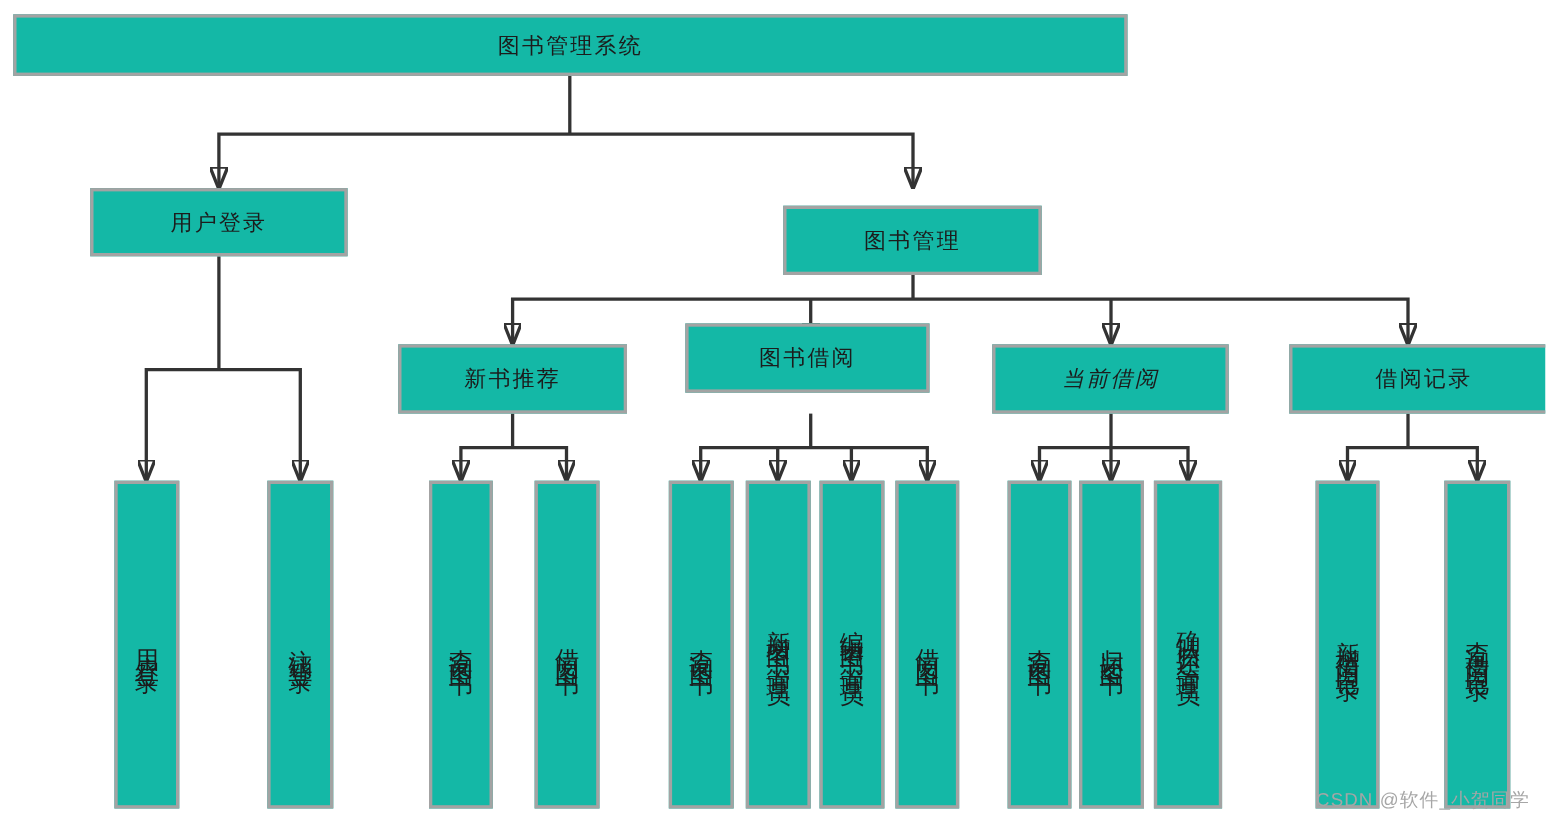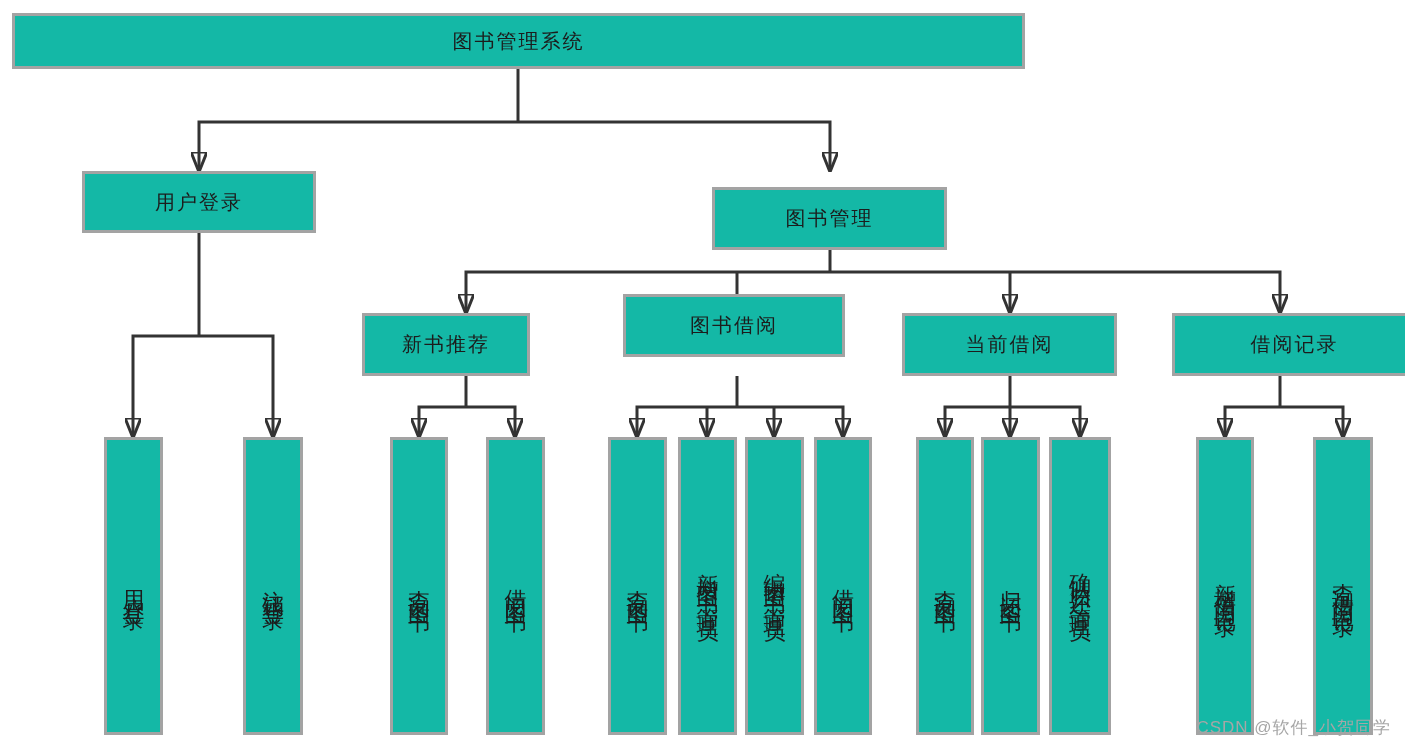--- a/index.html
+++ b/index.html
@@ -103,27 +103,27 @@
     <span>图书管理系统</span>
   </div>
 
   <div class="box branch" style="left:82px;top:171px;width:234px;height:62px;">
     <span>用户登录</span>
   </div>
   <div class="box branch" style="left:712px;top:171px;width:235px;height:63px;margin-top:16px;">
     <span>图书管理</span>
   </div>
 
-  <div class="box branch" style="left:362px;top:313px;width:168px;height:63px;">
+  <div class="box branch" style="left:362px;top:313px;width:208px;height:63px;">
     <span>新书推荐</span>
   </div>
   <div class="box branch" style="left:623px;top:294px;width:222px;height:63px;">
     <span>图书借阅</span>
   </div>
-  <div class="box branch" style="left:902px;top:313px;width:215px;height:63px;">
+  <div class="box branch" style="left:902px;top:313px;width:215px;height:63px;font-style:italic;">
     <span>当前借阅</span>
   </div>
   <div class="box branch" style="left:1172px;top:313px;width:245px;height:63px;">
     <span>借阅记录</span>
   </div>
 
   <div class="box leaf" style="left:104px;top:437px;width:59px;height:298px;">
     <span>用户登录</span>
   </div>
   <div class="box leaf" style="left:243px;top:437px;width:60px;height:298px;">

